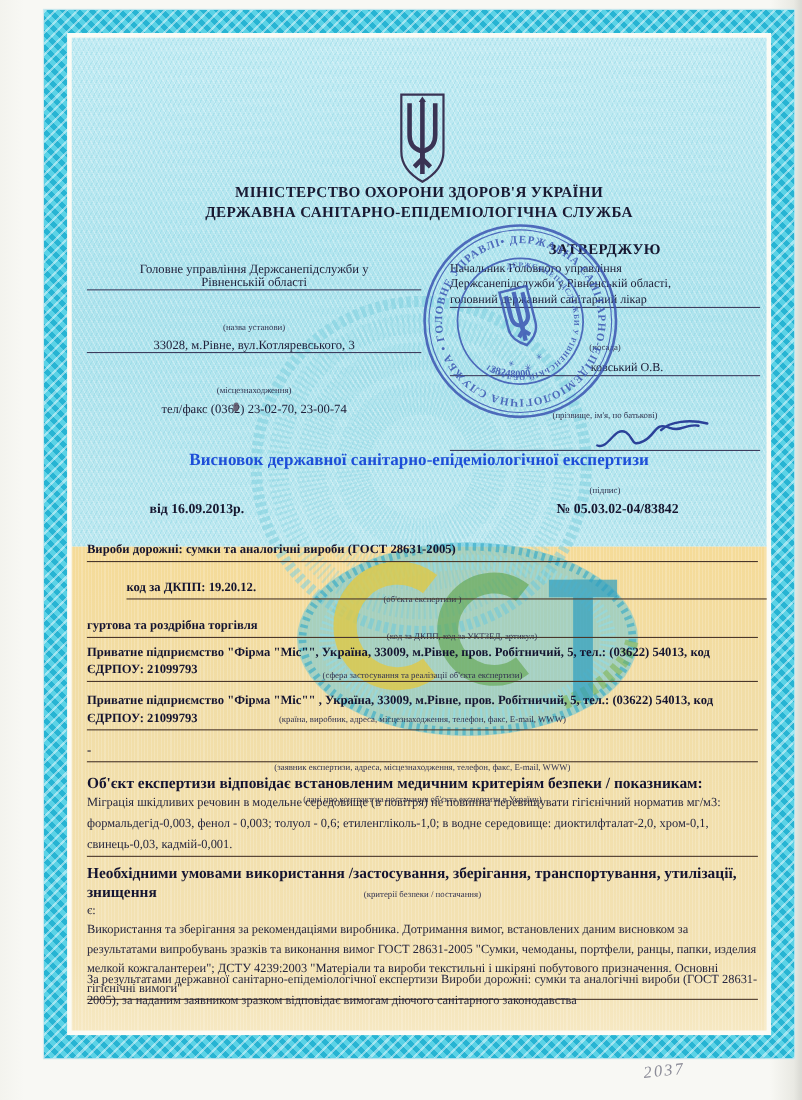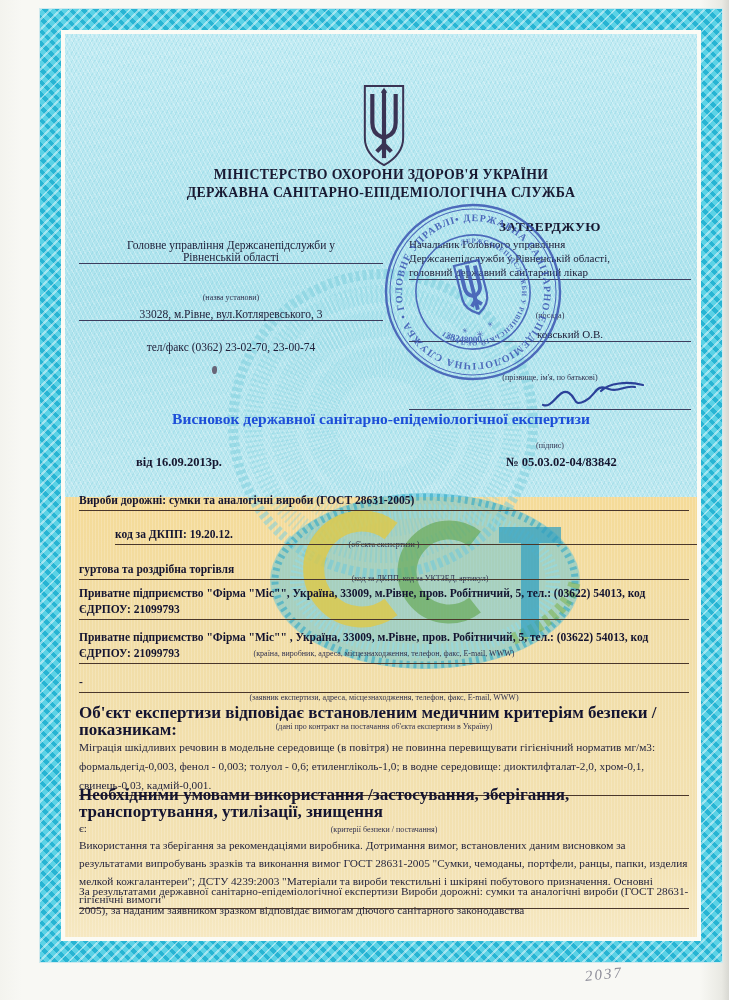--- a/index.html
+++ b/index.html
@@ -38,21 +38,21 @@
   
   .hdr { width:100%; text-align:center; font-weight:bold; font-size:13.8px; letter-spacing:.3px; color:#191932; }
   .blk { font-size:11.5px; color:#20203a; }
   .cap { font-size:8px; color:#31314e; text-align:center; padding-top:1px;margin-top:28px; }
   .uline-b { border-bottom:1.2px solid #3c3c5e; }
   .uline-y { border-bottom:1.2px solid #4a372b; }
   .doc-title { width:100%; text-align:center; font-weight:bold; font-size:15.5px; color:#1d4ed8; }
   .bold12 { font-weight:bold; font-size:12.5px; color:#16162f; }
   .fval { font-weight:bold; font-size:11.5px; color:#141430; line-height:16px; padding-bottom:2px; }
   .fbody { font-size:11.3px; color:#26263e; line-height:19px; }
-  .flead { font-weight:bold; font-size:17px; color:#141430; line-height:17px; }
+  .flead { font-weight:bold; font-size:14px; color:#141430; line-height:17px; }
   .field { left:14px; width:610px; }
   .hand {
     font-style:italic; font-size:15px; color:#8b8b97;
     transform:rotate(-6deg); letter-spacing:2px;
   }
   .speck { width:5px; height:8px; background:#55455a; border-radius:60% 40% 50% 50%; opacity:.8; }
 </style>
 </head>
 <body>
 
@@ -100,21 +100,22 @@
         </svg>
 
         <div class="abs hdr" style="top:133px;">МІНІСТЕРСТВО ОХОРОНИ ЗДОРОВ'Я УКРАЇНИ</div>
         <div class="abs hdr" style="top:151px;">ДЕРЖАВНА САНІТАРНО-ЕПІДЕМІОЛОГІЧНА СЛУЖБА</div>
 
         <div class="abs blk ctr" style="left:14px; top:205px; width:304px;">
           <div>Головне управління Держсанепідслужби у</div>
           <div class="uline-b">Рівненській області</div>
           <div class="cap">(назва установи)</div>
           <div class="uline-b" style="margin-top:6px;">33028, м.Рівне, вул.Котляревського, 3</div>
-          <div style="margin-top:20px;">тел/факс (0362) 23-02-70, 23-00-74</div>
+          <div class="cap">(місцезнаходження)</div>
+          <div style="margin-top:7px;">тел/факс (0362) 23-02-70, 23-00-74</div>
         </div>
 
         <div class="abs speck" style="left:147px; top:332px;"></div>
 
         <div class="abs blk" style="left:344px; top:186px; width:282px; font-size:11px; line-height:14px;">
           <div class="ctr" style="font-weight:bold; font-size:13.5px; letter-spacing:.5px; color:#16162f; margin-bottom:3px;">ЗАТВЕРДЖУЮ</div>
           <div>Начальник Головного управління</div>
           <div>Держсанепідслужби у Рівненській області,</div>
           <div class="uline-b">головний державний санітарний лікар</div>
           <div class="cap">(посада)</div>
@@ -172,20 +173,21 @@
           <div class="cap">(об'єкта експертизи )</div>
         </div>
 
         <div class="abs field" style="top:492px;padding-left:36px;">
           <div class="fval uline-y">код за ДКПП: 19.20.12.</div>
           <div class="cap">(код за ДКПП, код за УКТЗЕД, артикул)</div>
         </div>
 
         <div class="abs field" style="top:527px;">
           <div class="fval uline-y">гуртова та роздрібна торгівля</div>
+          <div class="cap">(сфера застосування та реалізації об'єкта експертизи)</div>
         </div>
 
         <div class="abs field" style="top:552px;">
           <div class="fval uline-y" style="line-height:15.5px;">Приватне підприємство "Фірма "Міс"", Україна, 33009, м.Рівне, пров. Робітничий, 5, тел.: (03622) 54013, код ЄДРПОУ: 21099793</div>
           <div class="cap">(країна, виробник, адреса, місцезнаходження, телефон, факс, E-mail, WWW)</div>
         </div>
 
         <div class="abs field" style="top:596px;">
           <div class="fval uline-y" style="line-height:15.5px;">Приватне підприємство "Фірма "Міс"" , Україна, 33009, м.Рівне, пров. Робітничий, 5, тел.: (03622) 54013, код ЄДРПОУ: 21099793</div>
           <div class="cap">(заявник експертизи, адреса, місцезнаходження, телефон, факс, E-mail, WWW)</div>

